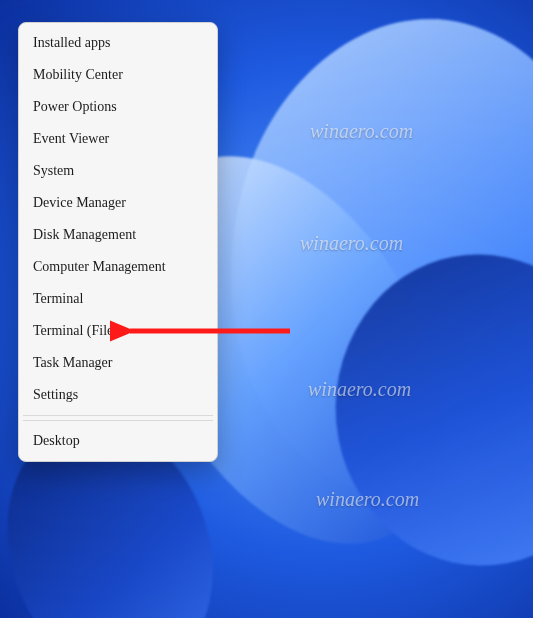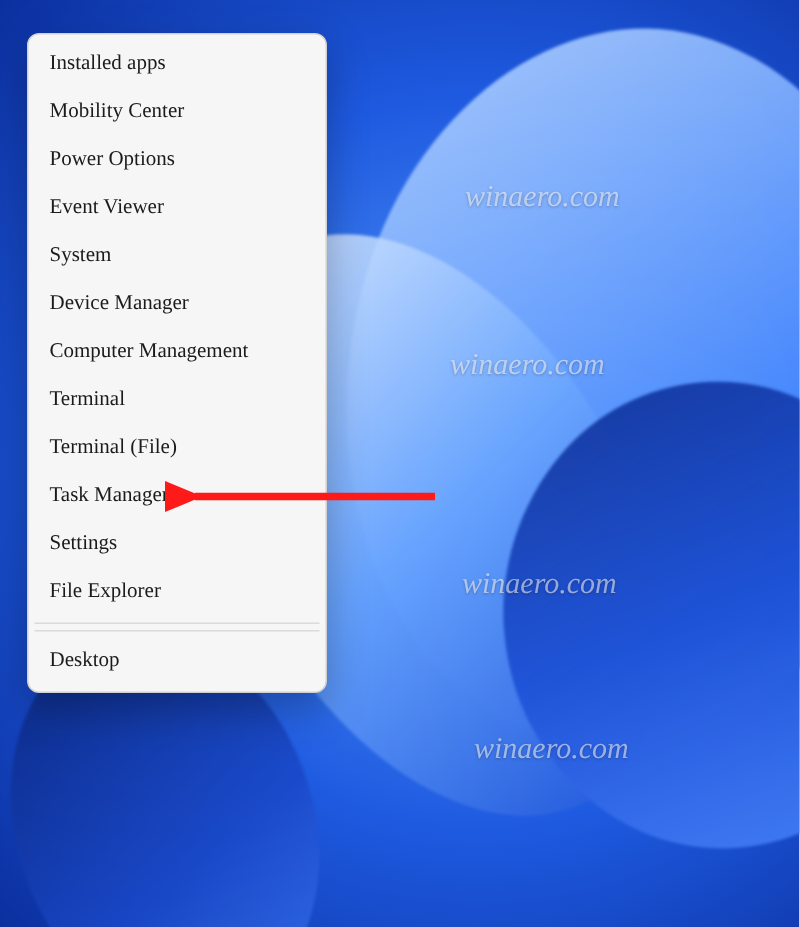--- a/index.html
+++ b/index.html
@@ -111,36 +111,36 @@
       <div class="menu-item">
         <span class="label">Event Viewer</span>
       </div>
       <div class="menu-item">
         <span class="label">System</span>
       </div>
       <div class="menu-item">
         <span class="label">Device Manager</span>
       </div>
       <div class="menu-item">
+        <span class="label">Disk Management</span>
+      </div>
+      <div class="menu-item">
         <span class="label">Computer Management</span>
       </div>
       <div class="menu-item">
         <span class="label">Terminal</span>
       </div>
       <div class="menu-item">
         <span class="label">Terminal (File)</span>
       </div>
       <div class="menu-item">
         <span class="label">Task Manager</span>
       </div>
       <div class="menu-item">
         <span class="label">Settings</span>
-      </div>
-      <div class="menu-item">
-        <span class="label">File Explorer</span>
       </div>
       <div class="menu-sep"></div>
       <div class="menu-sep"></div>
       <div class="menu-item">
         <span class="label">Desktop</span>
       </div>
     </div>
 
   <svg class="arrow-annotation" width="190" height="32">
     <defs>

